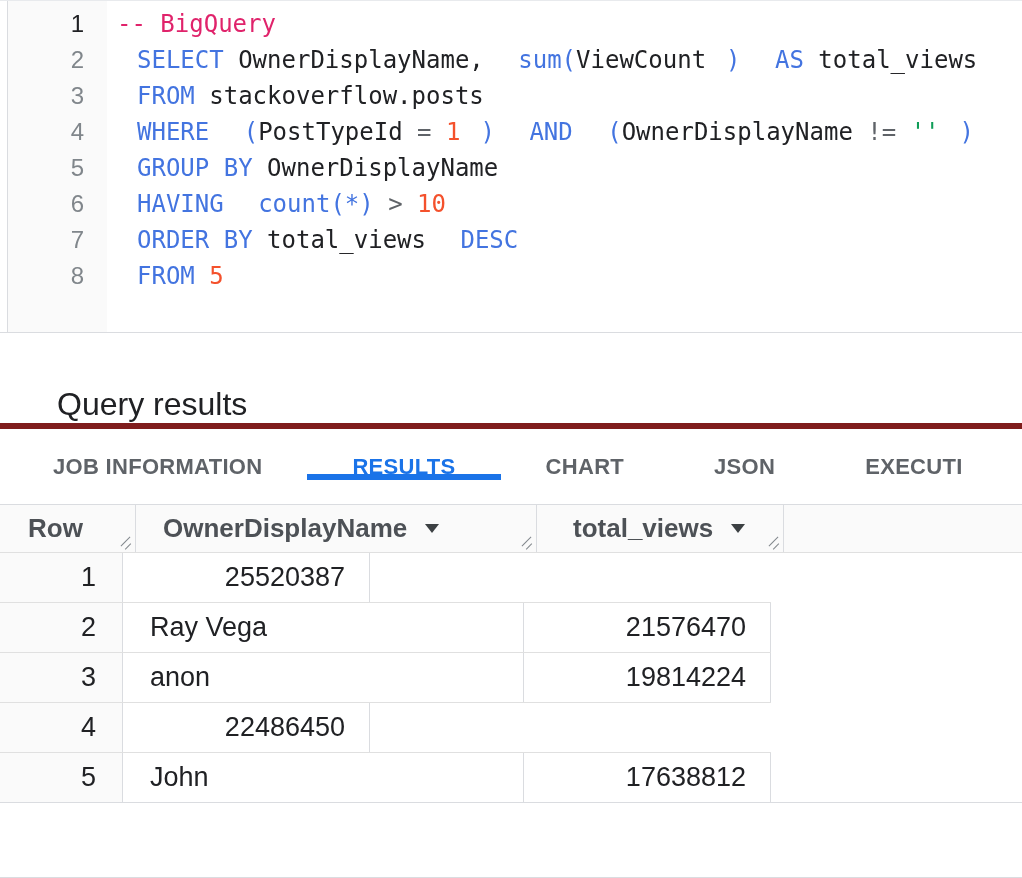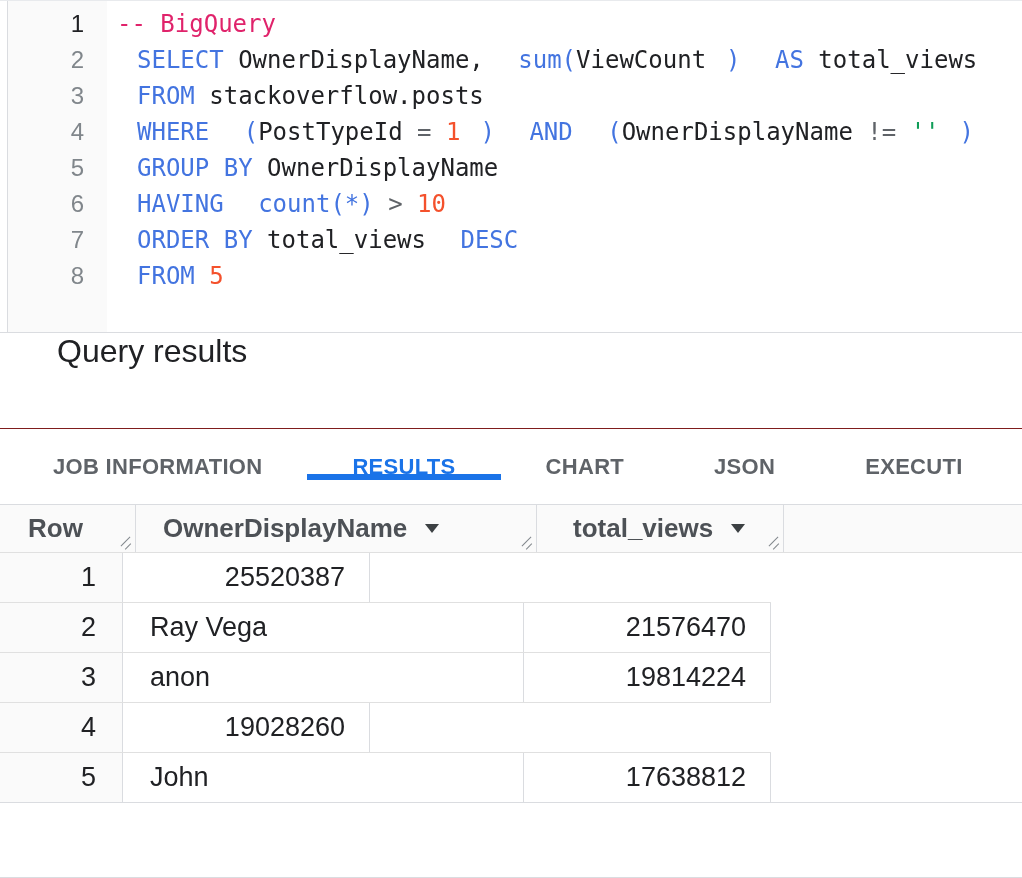--- a/index.html
+++ b/index.html
@@ -21,22 +21,22 @@
                  font-family: "DejaVu Sans Mono", "Liberation Mono", monospace; font-size: 24px; }
   .cline { height: 36px; line-height: 36px; white-space: pre; }
   .tk-k { color: #4374e0; margin-left: 20px; }
   .tk-c { color: #e0236b; }
   .tk-n { color: #f4512c; }
   .tk-s { color: #0f9d58; }
   .tk-o { color: #5f6368; }
   .tk-p { color: #202124; }
 
   
-  .results-titlebar { height: 96px; flex-shrink: 0; display: flex; align-items: flex-start;
-                      padding-left: 57px; border-bottom: 1px solid #7f1d1d; background: #fff; }
+  .results-titlebar { height: 96px; flex-shrink: 0; display: flex; align-items: flex-end;
+                      padding-left: 57px; border-bottom: 6px solid #7f1d1d; background: #fff; }
   .results-title { font-size: 32px; font-weight: 400; color: #202124; }
 
   
   .tabbar { height: 76px; flex-shrink: 0; display: flex; align-items: center;
             padding-left: 8px; border-bottom: 1px solid #dadce0; background: #fff; white-space: nowrap; }
   .tab { position: relative; display: flex; align-items: center; padding: 0 45px;
          font-size: 22px; font-weight: 700; letter-spacing: 0.3px; color: #5f6368; cursor: pointer; }
   .tab.active { color: #1a73e8; }
   .tab-indicator { position: absolute; left: 0; right: 0; bottom: 0; height: 6px; background: #1a73e8; }
 
@@ -148,21 +148,21 @@
         <div class="td td2">Ray Vega</div>
         <div class="td td3">21576470</div>
       </div>
       <div class="trow">
         <div class="td td1">3</div>
         <div class="td td2">anon</div>
         <div class="td td3">19814224</div>
       </div>
       <div class="trow">
         <div class="td td1">4</div>
-        <div class="td td3">19028260</div>
+        <div class="td td3">22486450</div>
       </div>
       <div class="trow">
         <div class="td td1">5</div>
         <div class="td td2">John</div>
         <div class="td td3">17638812</div>
       </div>
     </div>
 
   <div class="bottom-space"></div>
 

